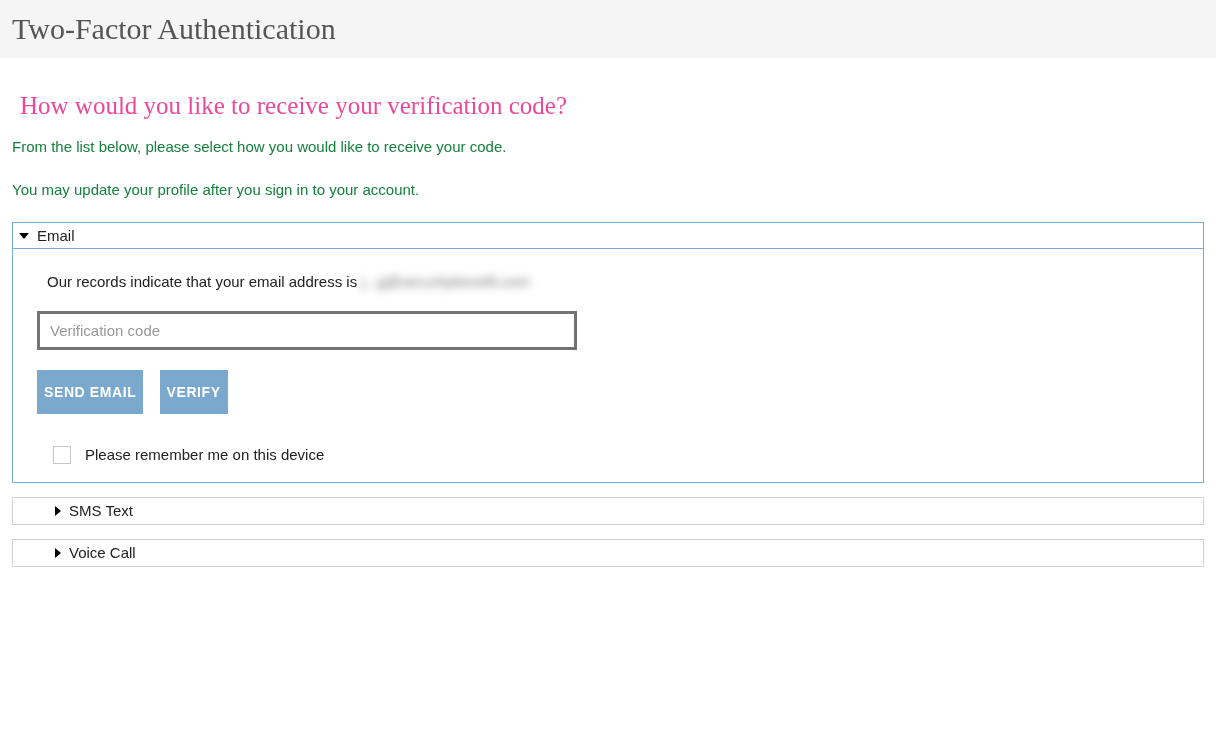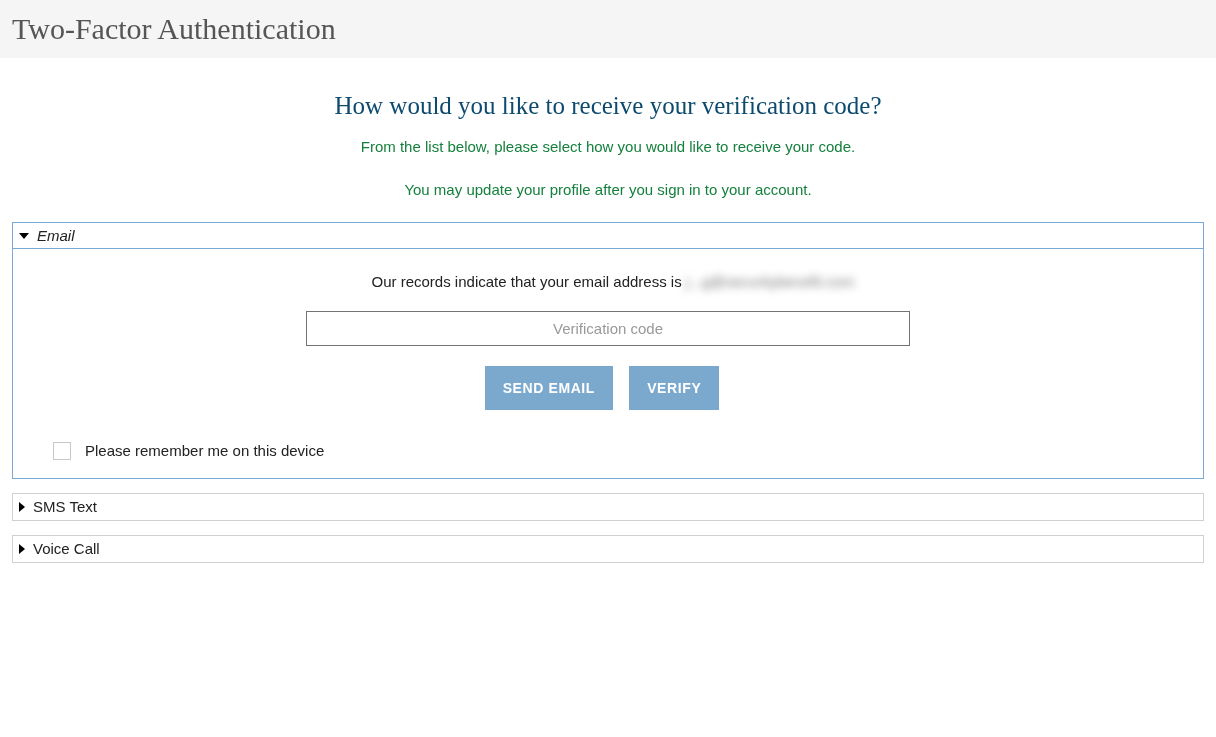--- a/index.html
+++ b/index.html
@@ -1,15 +1,15 @@
 <!DOCTYPE html>
 <html><head>
 <meta charset="utf-8">
 <style>
-  * { box-sizing: border-box; text-align: center; }
+  * { box-sizing: border-box; }
   html, body { margin: 0; padding: 0; }
   body {
     font-family: Arial, Helvetica, sans-serif;
     color: #333;
     background: #ffffff;
     width: 1216px;
   }
   .top-bar {
     background: #f5f5f5;
     padding: 0 12px;
@@ -23,51 +23,50 @@
     color: #555;
     font-weight: 400;
   }
   .content {
     padding: 28px 12px 24px 12px;
     background: #ffffff;
   }
   .sub-title {
     font-family: Georgia, 'Times New Roman', serif;
     font-size: 25px;
-    color: #0c4a6e;
+    color: #ec4899;
     font-weight: 400;
-    margin: 6px 0 16px 0;
+    margin: 6px 0 16px 8px;
   }
   .intro-text {
     font-size: 15px;
     color: #15803d;
     margin: 0 0 22px 0;
     line-height: 1.4;
   }
   .accordion {
     border: 1px solid #d0d0d0;
     margin-top: 8px;
   }
   .accordion.expanded {
     border: 1px solid #7aa9d6;
   }
-  .accordion + .accordion { margin-top: 14px; }
+  .accordion + .accordion { margin-top: 14px; padding-left: 36px; }
   .acc-header {
     display: flex;
     align-items: center;
     padding: 4px 6px;
     cursor: pointer;
     font-size: 15px;
     color: #222;
     background: #fff;
     min-height: 26px;
   }
   .accordion.expanded .acc-header {
     border-bottom: 1px solid #7aa9d6;
-    font-style: italic;
   }
   .caret {
     display: inline-block;
     width: 0; height: 0;
     margin-right: 8px;
   }
   .caret.down {
     border-left: 5px solid transparent;
     border-right: 5px solid transparent;
     border-top: 6px solid #000;
@@ -83,35 +82,35 @@
     color: #222;
   }
   .acc-body p { margin: 8px 0 18px 10px; line-height: 1.45; }
   .blur-email {
     display: inline-block;
     filter: blur(4px);
     color: #777;
     user-select: none;
   }
   .code-input {
-    width: 604px;
+    width: 540px;
     max-width: 100%;
     padding: 8px 10px;
     font-size: 15px;
-    border: 1px solid #737373;
+    border: 3px solid #737373;
     color: #333;
   }
   .code-input::placeholder { color: #999; }
   .btn-row { margin-top: 20px; }
   .btn {
     display: inline-block;
     background: #7aa9cd;
     color: #ffffff;
     border: none;
-    padding: 14px 18px;
+    padding: 14px 7px;
     font-size: 14px;
     font-weight: 600;
     letter-spacing: 0.6px;
     margin-right: 12px;
     cursor: pointer;
     text-transform: uppercase;
   }
   .remember-row {
     margin-top: 32px;
     display: flex;

